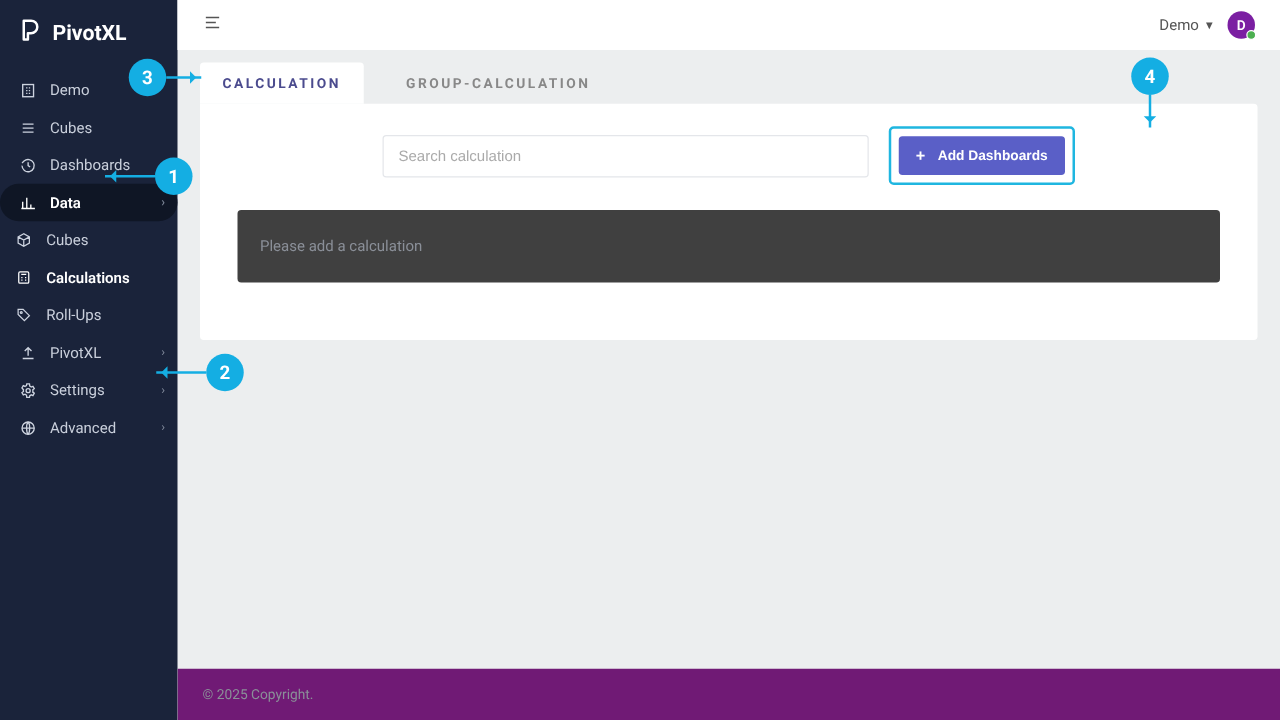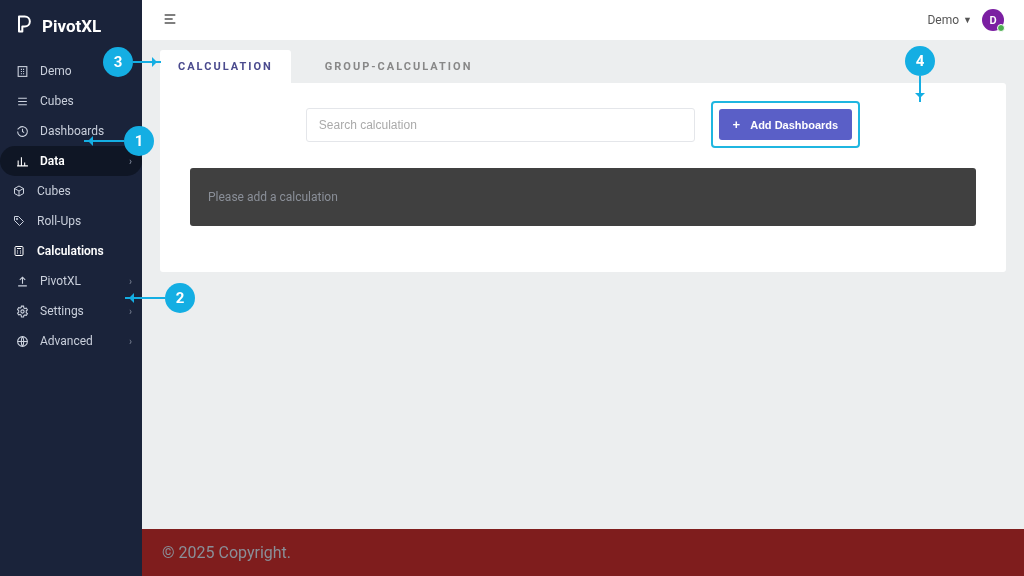--- a/index.html
+++ b/index.html
@@ -43,21 +43,21 @@
   .search-wrap { flex: 0 0 48%; }
   .search-input { width: 100%; height: 34px; border: 1px solid #e4e6ea; border-radius: 3px; padding: 0 12px; font-size: 12px; color: #555; background: #fff; }
   .search-input::placeholder { color: #aaa; }
 
   .add-btn-wrap { padding: 6px; border: 2px solid #1fb6e0; border-radius: 4px; }
   .add-btn { background: #5a5fc7; color: #fff; border: none; border-radius: 3px; padding: 8px 14px; font-size: 11px; font-weight: 600; display: inline-flex; align-items: center; gap: 10px; cursor: pointer; }
   .add-btn .plus { font-size: 13px; font-weight: 700; }
 
   .empty-box { background: #404040; border-radius: 3px; padding: 22px 18px; color: #8a8f98; font-size: 12px; margin: 0 12px; }
 
-  .footer { padding: 14px 20px; color: #8a8f98; font-size: 16px; background: #7f1d1d; }
+  .footer { padding: 14px 20px; color: #8a8f98; font-size: 11px; background: #701a75; }
 
   
   .callout { position: absolute; z-index: 50; display: flex; align-items: center; }
   .callout .bubble { width: 30px; height: 30px; border-radius: 50%; background: #14aee3; color: #fff; font-weight: 700; font-size: 15px; display: flex; align-items: center; justify-content: center; }
   .callout .arrow-left { width: 40px; height: 2px; background: #14aee3; position: relative; }
   .callout .arrow-left::before { content: ""; position: absolute; left: -1px; top: -4px; border: 5px solid transparent; border-right-color: #14aee3; }
   .callout .arrow-right { width: 28px; height: 2px; background: #14aee3; position: relative; }
   .callout .arrow-right::after { content: ""; position: absolute; right: -1px; top: -4px; border: 5px solid transparent; border-left-color: #14aee3; }
   .callout .arrow-down { width: 2px; height: 26px; background: #14aee3; position: relative; margin: 0 auto; }
   .callout .arrow-down::after { content: ""; position: absolute; left: -4px; bottom: -1px; border: 5px solid transparent; border-top-color: #14aee3; }
@@ -125,38 +125,38 @@
         <span class="icon">
             <svg width="12" height="12" viewBox="0 0 24 24" fill="none" stroke="#cdd3df" stroke-width="2">
               <path d="M12 2 3 7v10l9 5 9-5V7l-9-5zM3 7l9 5 9-5M12 22V12"></path>
             </svg>
           </span>
         <span>Cubes</span>
       </li>
 
 
 
+      <li class="nav-item sub active-sub">
+        <span class="icon">
+            <svg width="12" height="12" viewBox="0 0 24 24" fill="none" stroke="#fff" stroke-width="2">
+              <rect x="4" y="3" width="16" height="18" rx="2"></rect>
+              <path d="M8 7h8M8 12h2M14 12h2M8 16h2M14 16h2"></path>
+            </svg>
+          </span>
+        <span>Calculations</span>
+      </li>
+
       <li class="nav-item sub">
         <span class="icon">
             <svg width="12" height="12" viewBox="0 0 24 24" fill="none" stroke="#cdd3df" stroke-width="2">
               <path d="M3 3h8l10 10-8 8L3 11V3z"></path>
               <circle cx="8" cy="8" r="1.5"></circle>
             </svg>
           </span>
         <span>Roll-Ups</span>
-      </li>
-
-      <li class="nav-item sub active-sub">
-        <span class="icon">
-            <svg width="12" height="12" viewBox="0 0 24 24" fill="none" stroke="#fff" stroke-width="2">
-              <rect x="4" y="3" width="16" height="18" rx="2"></rect>
-              <path d="M8 7h8M8 12h2M14 12h2M8 16h2M14 16h2"></path>
-            </svg>
-          </span>
-        <span>Calculations</span>
       </li>
 
 
       <li class="nav-item">
         <span class="icon">
             <svg width="13" height="13" viewBox="0 0 24 24" fill="none" stroke="#cdd3df" stroke-width="2">
               <path d="M12 16V4M7 9l5-5 5 5M4 20h16"></path>
             </svg>
           </span>
         <span>PivotXL</span>

